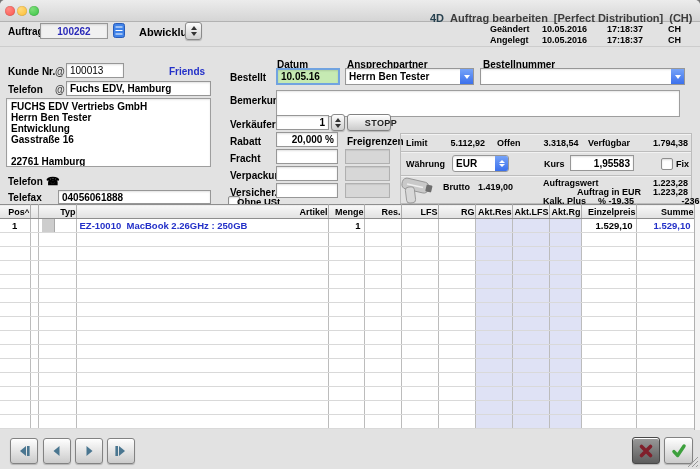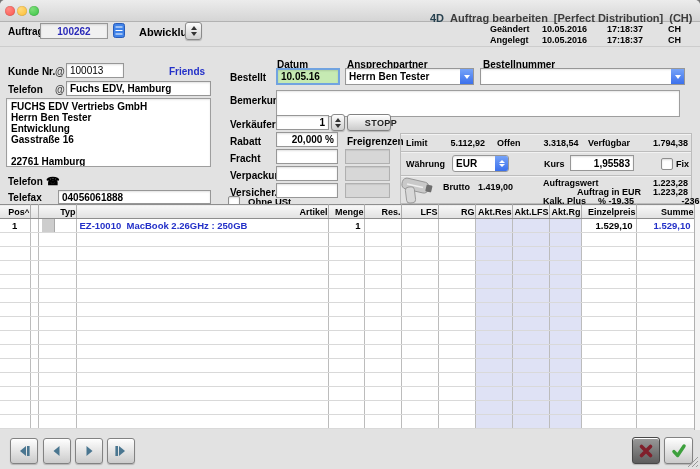--- a/index.html
+++ b/index.html
@@ -187,21 +187,21 @@
 
   <div class="lbl" style="left:230px;top:170px;">Verpackung</div>
   <input class="fld" style="left: 276px; top: 166px; width: 62px; height: 15px;" value="">
   <div class="disfld" style="left:345px;top:166px;width:45px;height:15px;"></div>
 
   <div class="lbl" style="left:230px;top:187px;">Versicher.</div>
   <input class="fld" style="left: 276px; top: 183px; width: 62px; height: 15px;" value="">
   <div class="disfld" style="left:345px;top:183px;width:45px;height:15px;"></div>
 
   <div class="checkbox" style="left:228px;top:196px;"></div>
-  <div class="lbl lbl9" style="left:248px;top:196px;font-size:9.5px;">Ohne USt</div>
+  <div class="lbl lbl9" style="left:237px;top:196px;font-size:9.5px;">Ohne USt</div>
 
   <div id="finbox"></div>
   <div class="hrule" style="left:401px;top:151px;width:290px;"></div>
   <div class="hrule" style="left:401px;top:175px;width:290px;"></div>
 
   <div class="pair" style="left:406px;top:138px;">
     <span>Limit</span><span class="pv">5.112,92</span>
   </div>
   <div class="pair" style="left:497px;top:138px;">
     <span>Offen</span><span class="pv">3.318,54</span>

